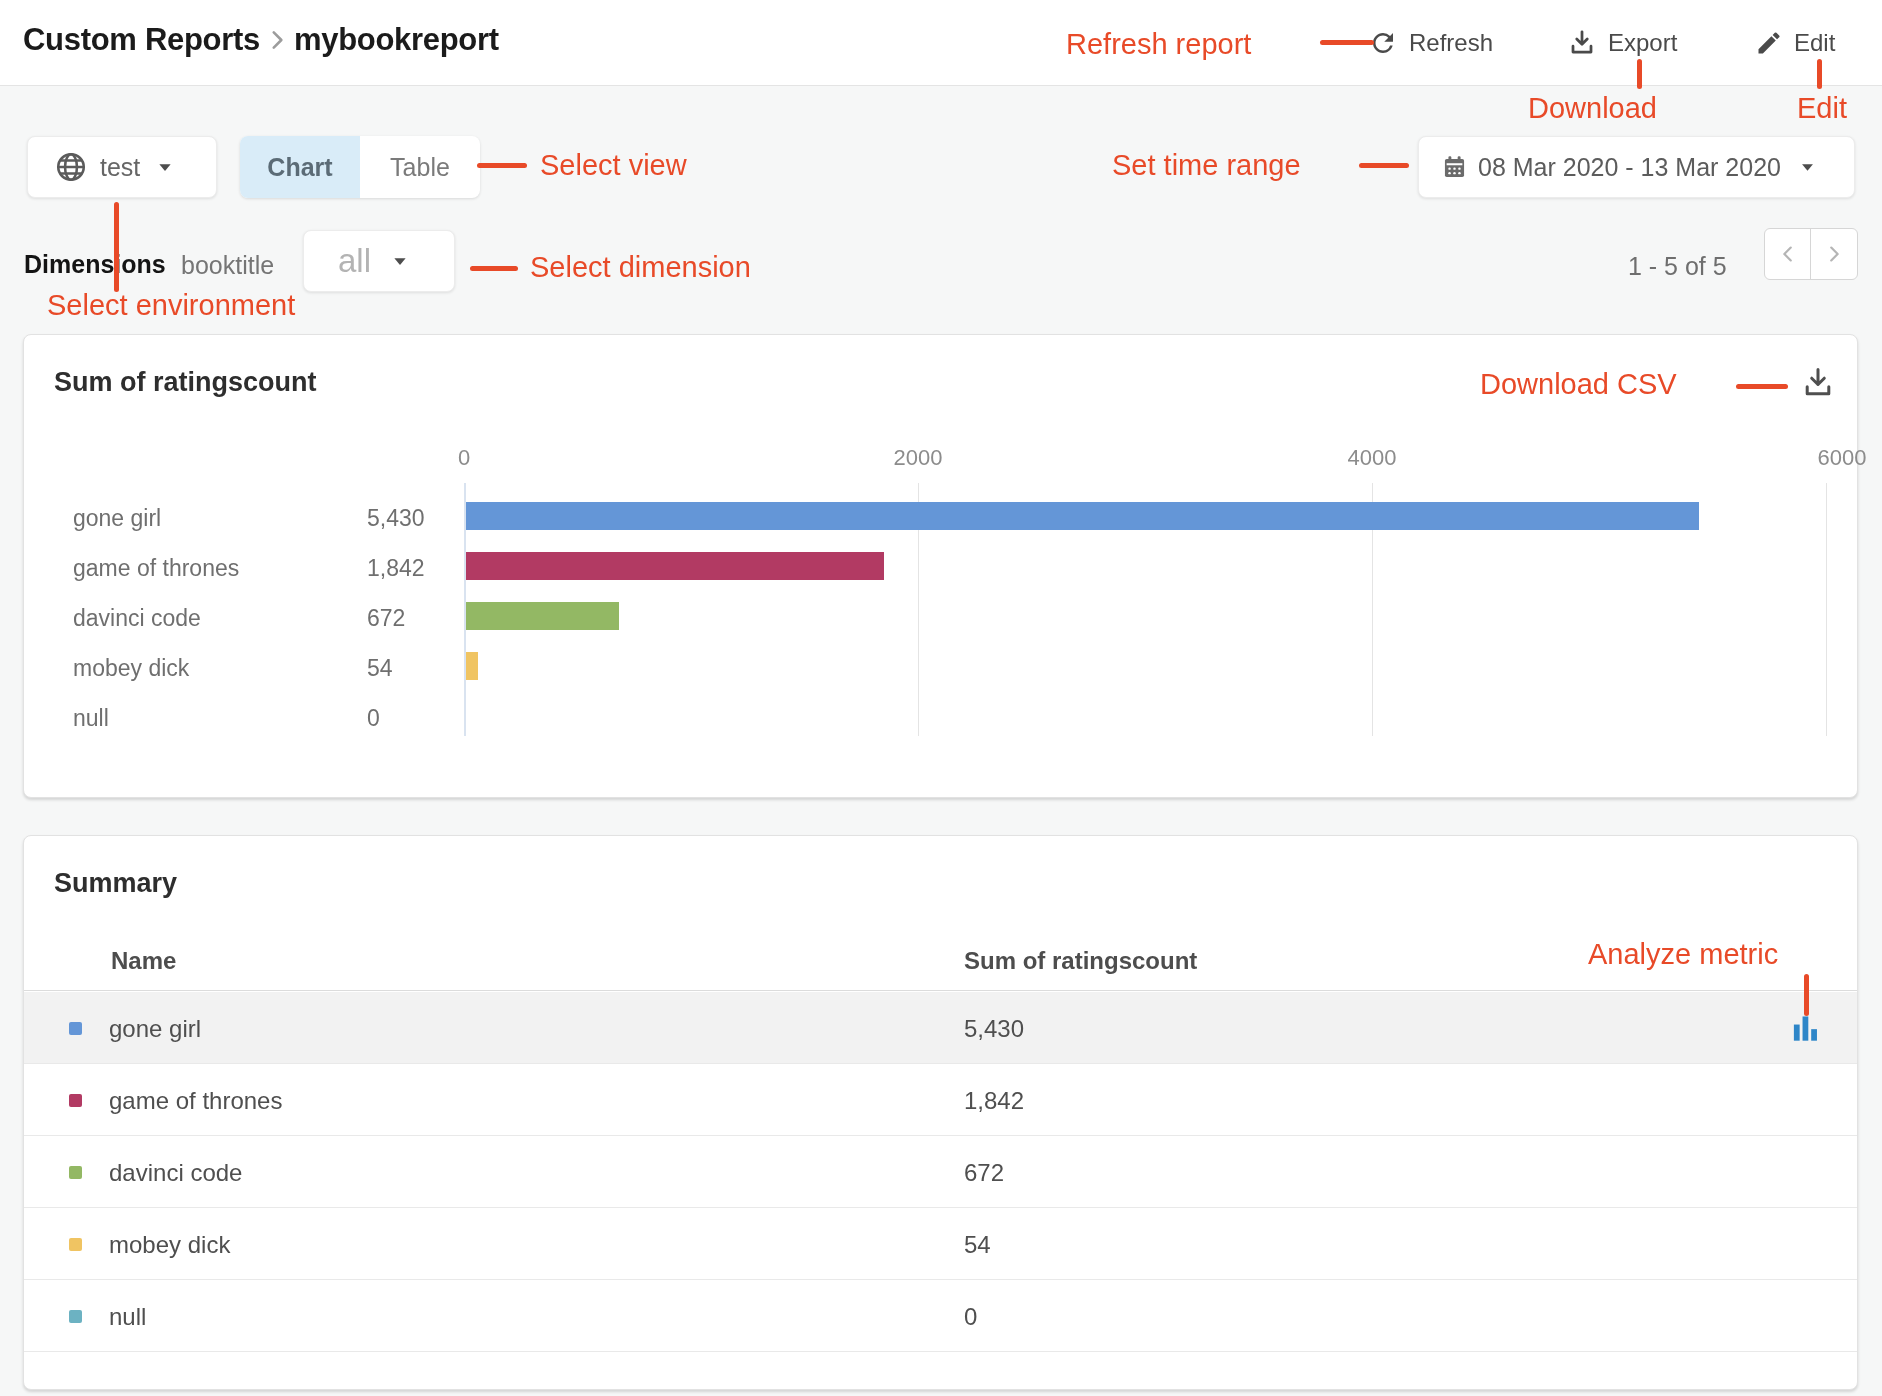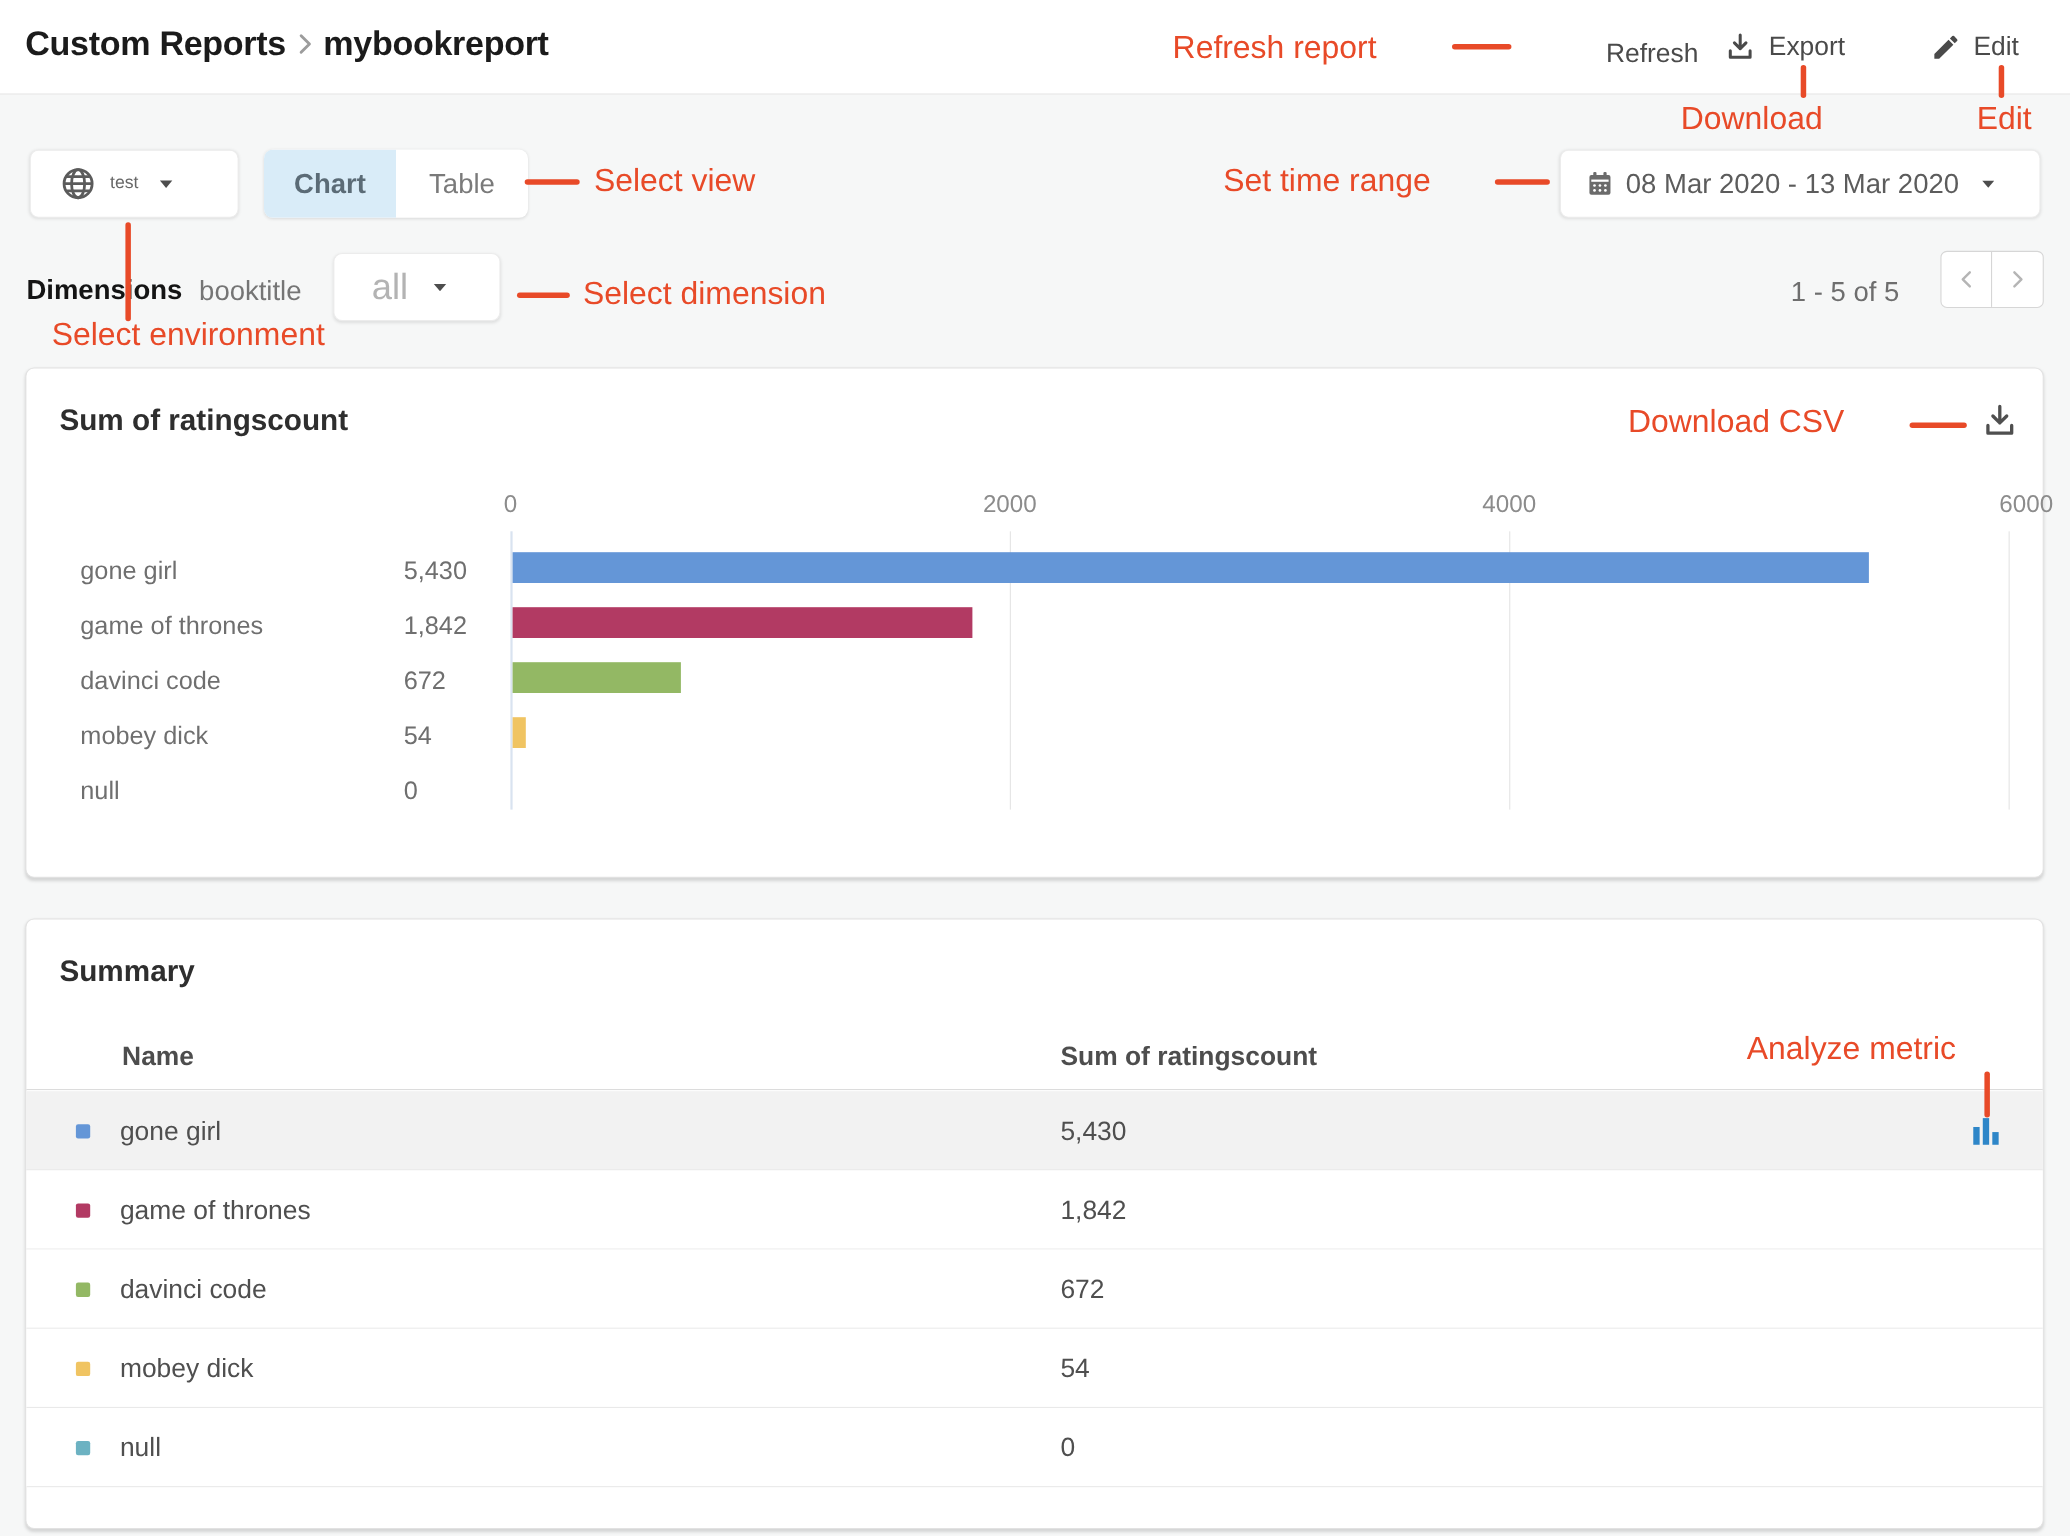--- a/index.html
+++ b/index.html
@@ -15,21 +15,21 @@
   .action-btn { position:absolute; top:24px; height:38px; display:flex; align-items:center; gap:11px; color:#4a4a4a; font-size:24px; cursor:pointer; }
 
   
   .ann { position:absolute; color:#e84a28; font-weight:normal; font-size:29px; white-space:nowrap; }
   .ann-dash { position:absolute; background:#e84a28; height:5px; border-radius:3px; }
   .ann-vline { position:absolute; background:#e84a28; width:5px; border-radius:3px; }
 
   
   .mini-card { position:absolute; background:#fff; border:1px solid #ececec; border-radius:8px; box-shadow:0 1px 3px rgba(0,0,0,0.10); }
   .env-select { left:27px; top:136px; width:190px; height:62px; display:flex; align-items:center; cursor:pointer; }
-  .env-select .env-label { font-size:16px; color:#666; margin-left:12px; }
+  .env-select .env-label { font-size:25px; color:#666; margin-left:12px; }
   .env-select .caret { margin-left:18px; }
   .env-select svg.globe { margin-left:26px; }
   .segmented { position:absolute; left:240px; top:136px; width:240px; height:62px; background:#fff; border-radius:8px; box-shadow:0 1px 3px rgba(0,0,0,0.12); display:flex; overflow:hidden; }
   .seg { width:50%; display:flex; align-items:center; justify-content:center; font-size:25px; cursor:pointer; }
   .seg.active { background:#d9ecf8; color:#5b6b76; font-weight:bold; }
   .seg.inactive { color:#7a7a7a; }
   .date-picker { left:1418px; top:136px; width:437px; height:62px; display:flex; align-items:center; cursor:pointer; }
   .date-picker .date-text { font-size:25px; color:#5c5c5c; margin-left:10px; }
   .date-picker .caret { margin-left:20px; }
   .date-picker svg.cal { margin-left:22px; }
@@ -87,21 +87,21 @@
     <div class="breadcrumb">
       <span class="crumb">Custom Reports</span>
       <span class="crumb-sep">
         <svg width="26" height="26" viewBox="0 0 24 24">
             <polyline points="9,5 16,12 9,19" fill="none" stroke="#9c9c9c" stroke-width="2.4" stroke-linecap="round" stroke-linejoin="round"></polyline>
           </svg>
       </span>
       <span class="crumb">mybookreport</span>
     </div>
 
-    <div class="action-btn" style="left:1460px;flex-direction:column;">
+    <div class="action-btn" style="left:1368px;">
       <svg width="30" height="30" viewBox="0 0 24 24">
           <path fill="#4a4a4a" d="M17.65 6.35A7.95 7.95 0 0 0 12 4c-4.42 0-7.99 3.58-8 8s3.57 8 8 8c3.73 0 6.84-2.55 7.73-6h-2.08a5.99 5.99 0 0 1-5.65 4c-3.31 0-6-2.69-6-6s2.69-6 6-6c1.66 0 3.14.69 4.22 1.78L13 11h7V4l-2.35 2.35z"></path>
         </svg>
       <span>Refresh</span>
     </div>
 
     <div class="action-btn" style="left:1567px;">
       <svg width="30" height="30" viewBox="0 0 24 24">
           <path d="M12 3v10m0 0l-4.2-4.2M12 13l4.2-4.2M4.8 14.5v4.7h14.4v-4.7" fill="none" stroke="#4a4a4a" stroke-width="2.2" stroke-linecap="round" stroke-linejoin="round"></path>
         </svg>

